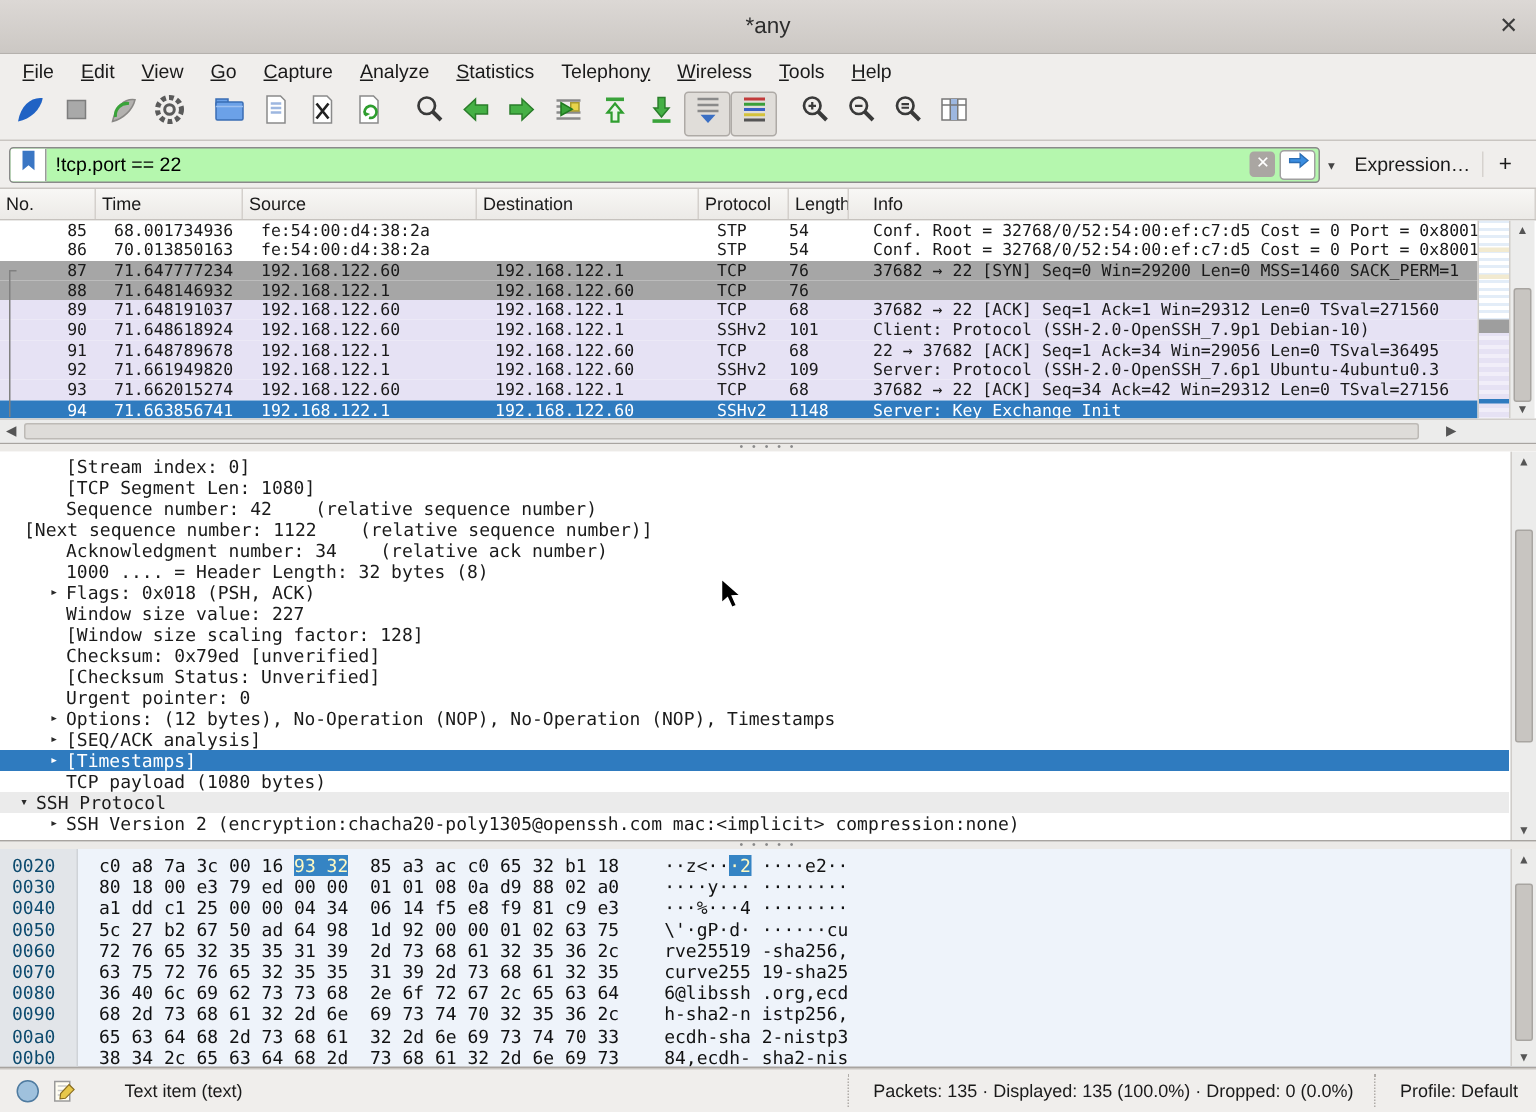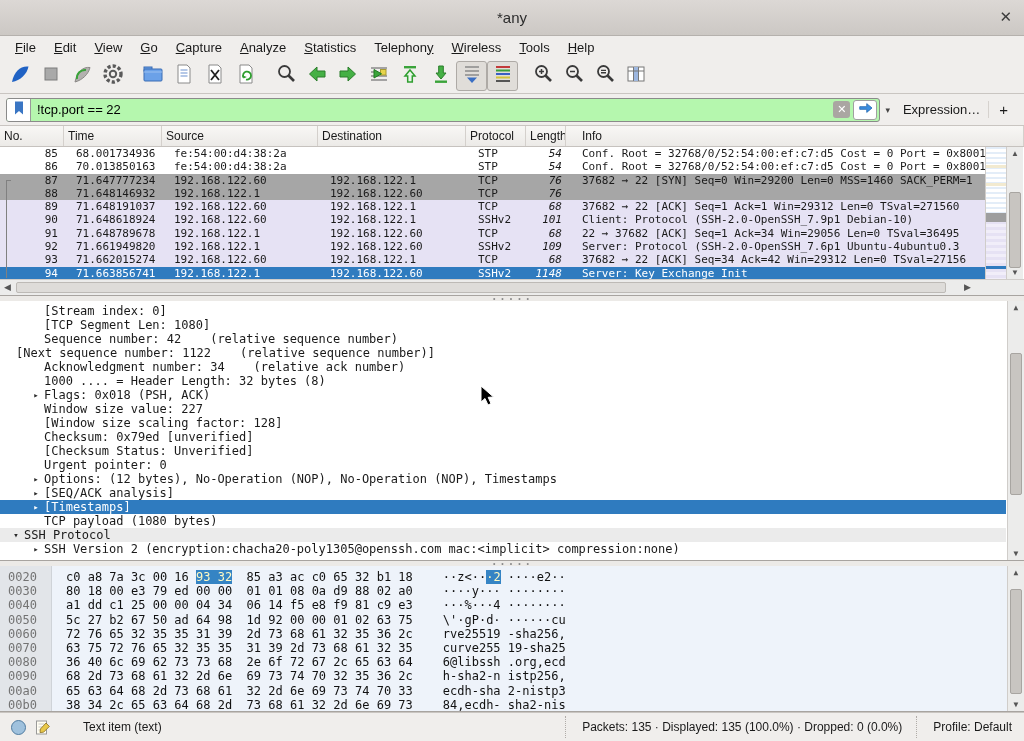--- a/index.html
+++ b/index.html
@@ -54,21 +54,21 @@
   .phead { height:21px; flex:none; display:flex; background:linear-gradient(#f8f7f5,#eceae7);
     border-bottom:1px solid #c6c2be; font-size:12px; overflow:hidden; }
   .pcol { border-right:1px solid #d4d0cc; padding:3px 0 0 4px; white-space:nowrap; overflow:hidden; flex:none; }
   .pbody { flex:1; display:flex; overflow:hidden; position:relative; }
   .prows { width:985px; position:relative; font-family:"DejaVu Sans Mono",monospace; font-size:11px; }
   .prow { height:13.3px; line-height:13.4px; display:flex; overflow:hidden; }
   .pcell { white-space:nowrap; overflow:hidden; flex:none; padding-left:12px; }
   .c0 { width:64px; } .c1 { width:98px; } .c2 { width:156px; } .c3 { width:148px; }
   .c4 { width:60px; } .c5 { width:40px; } .c6 { width:419px; flex:1; padding-left:16px; }
   .pcell.c0 { text-align:right; padding:0 6px 0 16px; }
-  .pcell.c5 { text-align:right; padding:0 4px 0 0;font-style:italic; }
+  .pcell.c5 { padding:0 4px 0 0; }
   .pcol.c0 { padding-left:4px; }
   .rw-white { background:#fff; } .rw-gray { background:#a6a6a6; }
   .rw-lav { background:#e6e2f4; } .rw-sel { background:#2f7bbf; color:#fff; }
   .bracket { position:absolute; left:6px; top:33px; bottom:1px; width:5px;
     border-left:1px solid #808080; border-top:1px solid #808080; }
   .minimap { width:21px; flex:none; border-left:1px solid #d0cdca; position:relative; background:
     repeating-linear-gradient(180deg,#e3edf8 0 2px,#ffffff 2px 5px); }
   .mm-beige1 { position:absolute; left:0; right:0; top:14%; height:3px; background:#f2ead0; }
   .mm-beige2 { position:absolute; left:0; right:0; top:27%; height:3px; background:#f2ead0; }
   .mm-gray { position:absolute; left:0; right:0; top:50%; height:9px; background:#9e9e9e; }
@@ -98,21 +98,21 @@
   .dband { background:#ebebeb; }
   .dscroll { position:absolute; top:0; right:0; bottom:0; }
 
   
   .hexpane { height:146px; flex:none; background:#eef3fa; border-bottom:1px solid #a8a4a0;
     position:relative; overflow:hidden; font-family:"DejaVu Sans Mono",monospace; font-size:12px;
     padding-top:4px; }
   .offbg { position:absolute; left:0; top:0; bottom:0; width:52px; background:#e2e5e9;
     border-right:1px solid #cfd3d8; }
   .hrow { height:14.2px; line-height:14.2px; white-space:pre; position:relative; }
-  .hoff { display:inline-block; width:52px; padding-left:8px; color:#737373; position:relative; }
+  .hoff { display:inline-block; width:52px; padding-left:8px; color:#0c4a6e; position:relative; }
   .hhex { padding-left:14px; color:#111; }
   .hasc { padding-left:30px; color:#111; }
   .hl { background:#3584c4; color:#fef9c3; }
 
   
   .statusbar { height:29px; flex:none; background:#f0eeec; border-top:1px solid #c9c5c1;
     display:flex; align-items:center; font-size:12px; padding:0 10px; }
   .sb-icon { margin-right:8px; display:flex; align-items:center; }
   .sb-left-text { margin-left:24px; }
   .sb-right { margin-left:auto; display:flex; align-items:center; }

